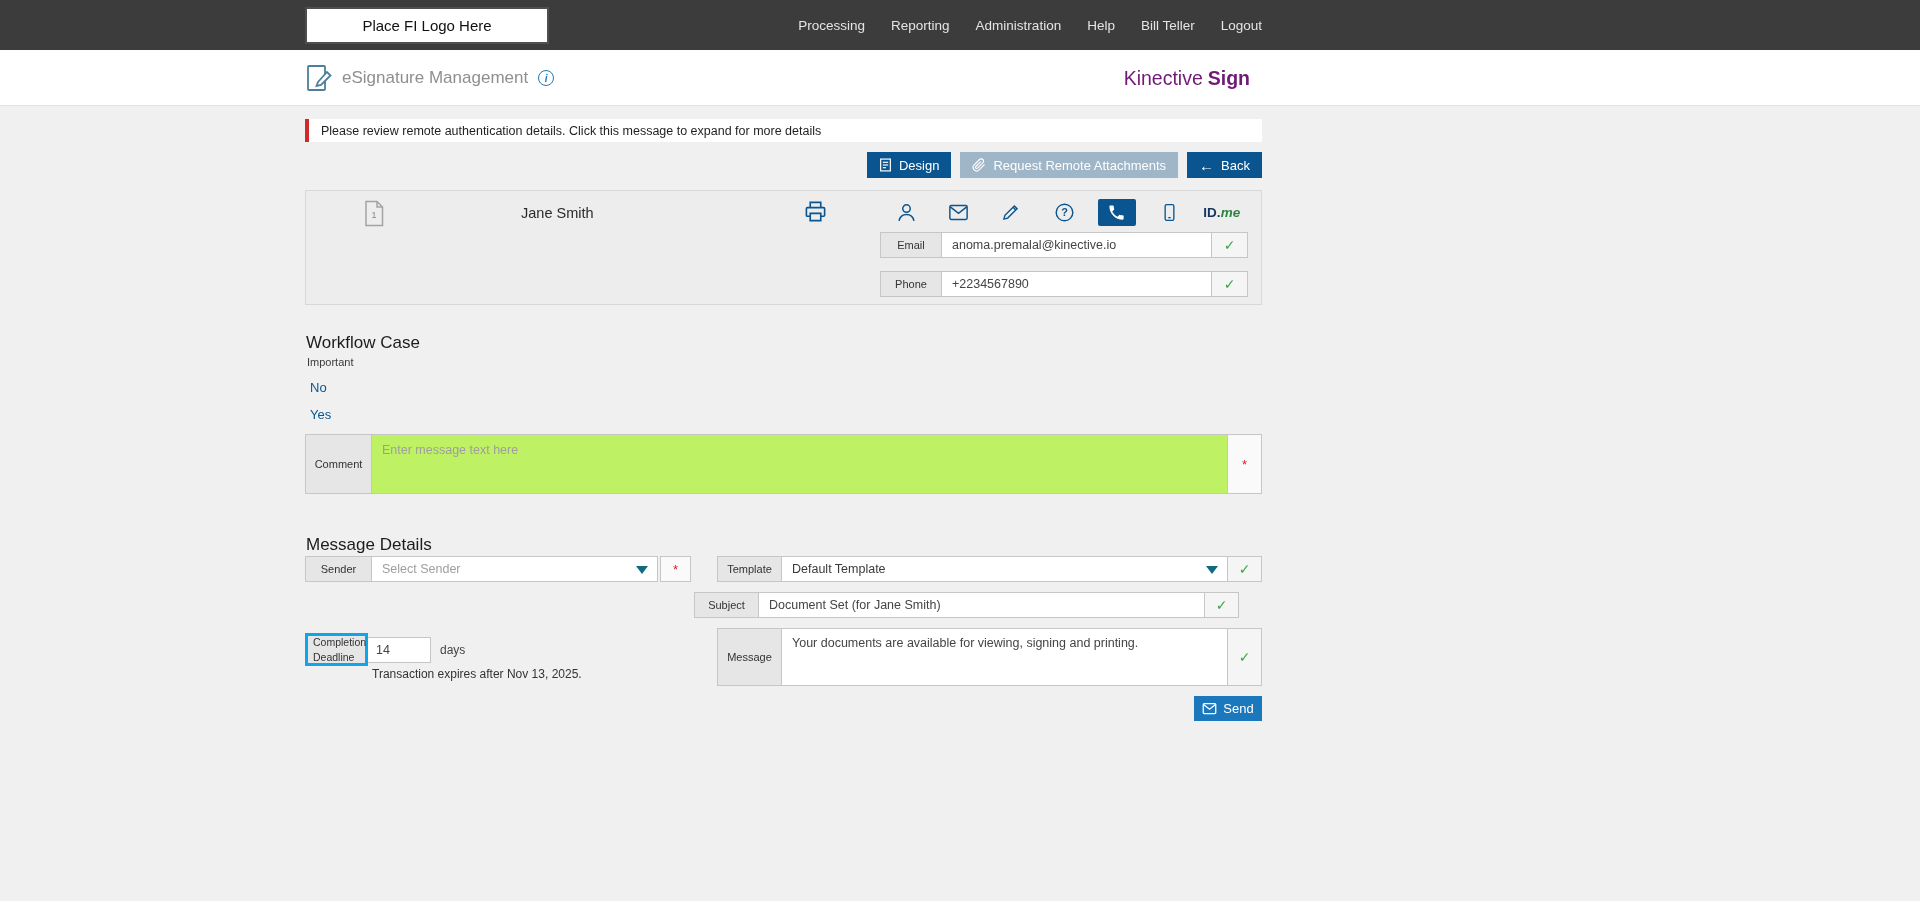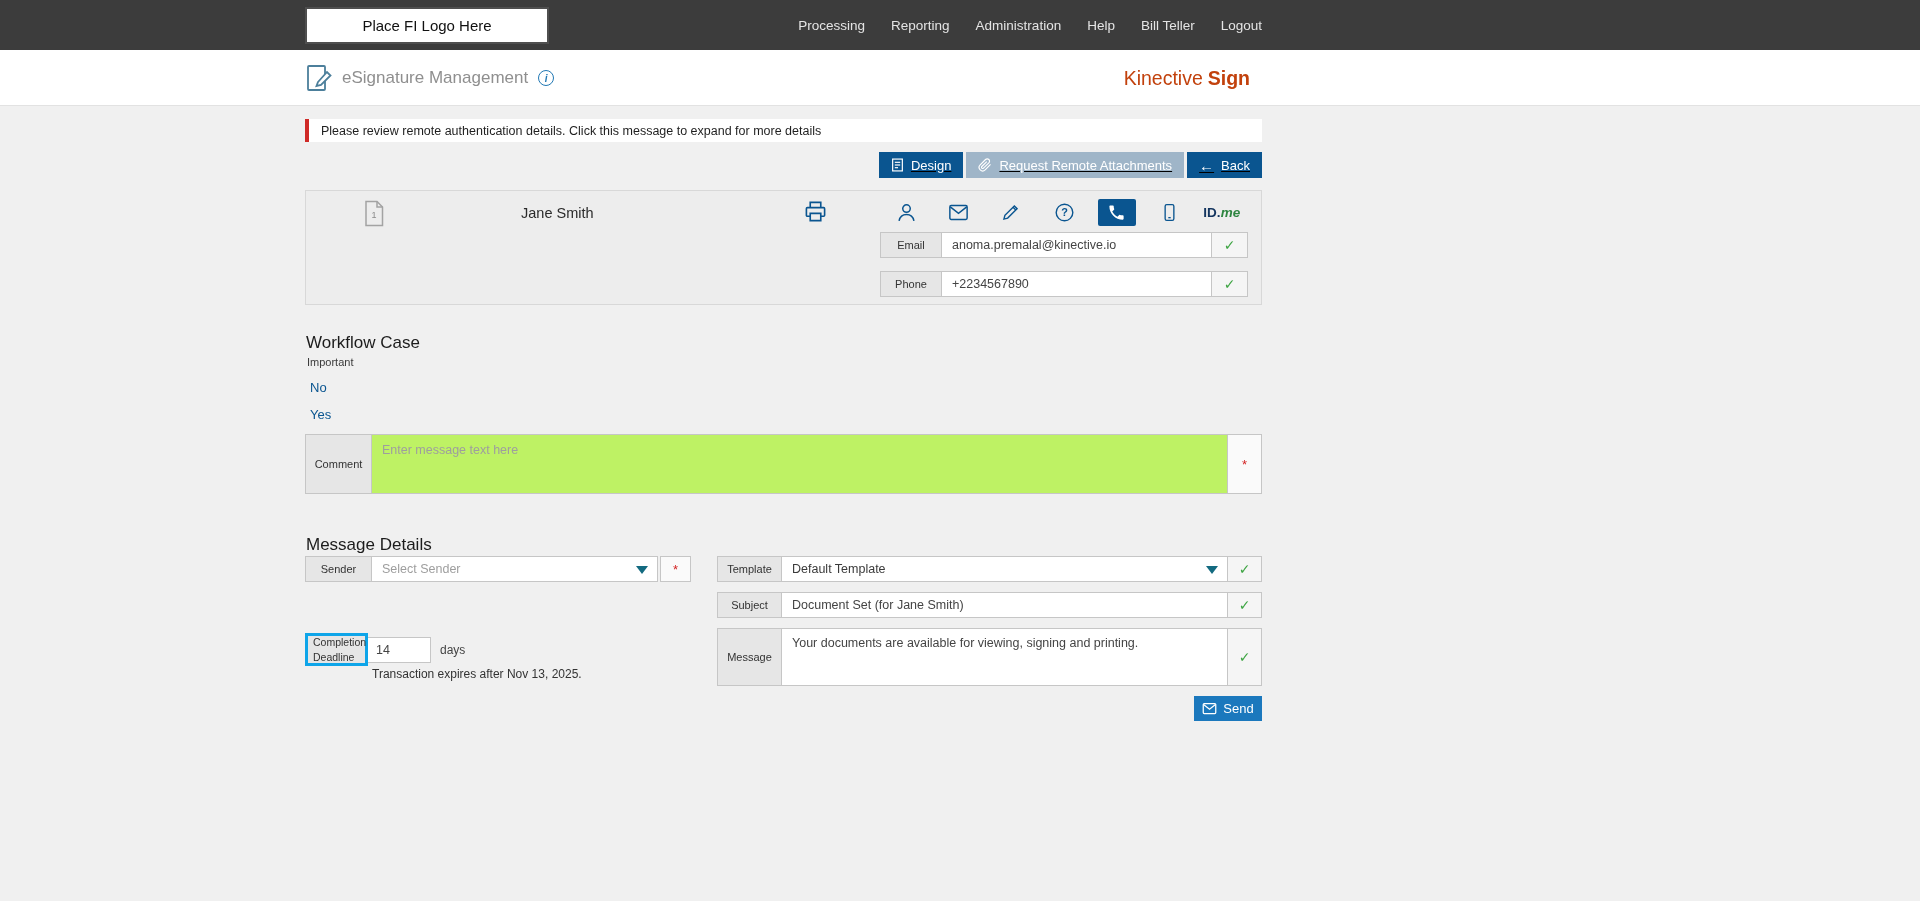--- a/index.html
+++ b/index.html
@@ -10,30 +10,30 @@
   .topbar{position:absolute;top:0;left:0;width:100%;height:50px;background:#3c3c3c;}
   .logo-box{position:absolute;left:305px;top:7px;width:244px;height:37px;background:#fff;border:2px solid #4f4f4f;display:flex;align-items:center;justify-content:center;font-size:15px;color:#111;box-sizing:border-box;}
   .topnav{position:absolute;top:0;right:658px;height:50px;display:flex;align-items:center;gap:26px;}
   .topnav a{color:#e4e4e4;font-size:13.5px;text-decoration:none;cursor:pointer;white-space:nowrap;}
 
   
   .header{position:absolute;top:50px;left:0;width:100%;height:56px;background:#fff;border-bottom:1px solid #e2e2e2;box-sizing:border-box;}
   .header-left{position:absolute;left:306px;top:0;height:56px;display:flex;align-items:center;gap:10px;}
   .page-title{font-size:17px;color:#8f8f8f;}
   .info-badge{width:16px;height:16px;border:1.5px solid #2178b4;border-radius:50%;color:#2178b4;font-size:10px;display:flex;align-items:center;justify-content:center;cursor:pointer;font-style:italic;font-weight:bold;box-sizing:border-box;}
-  .brand{position:absolute;right:670px;top:0;height:56px;display:flex;align-items:center;font-size:19.5px;color:#c2410c;gap:5px;}
+  .brand{position:absolute;right:670px;top:0;height:56px;display:flex;align-items:center;font-size:19.5px;color:#701a75;gap:5px;}
   .brand .bold{font-weight:bold;}
 
   
   .content{position:absolute;top:106px;left:0;width:100%;height:795px;background:#f0f0f0;}
   .container{position:absolute;left:305px;top:0;width:957px;height:100%;}
 
   .notif{position:absolute;top:13px;left:0;width:957px;height:23px;background:#fff;border-left:4px solid #cf2a27;display:flex;align-items:center;padding-left:12px;font-size:12.5px;color:#1f1f1f;cursor:pointer;box-sizing:border-box;}
 
-  .toolbar{position:absolute;top:46px;right:0;height:26px;display:flex;gap:3px;text-decoration:underline;}
+  .toolbar{position:absolute;top:46px;right:0;height:26px;display:flex;gap:9px;}
   .btn{display:flex;align-items:center;gap:7px;padding:0 12px;font-size:13px;color:#fff;cursor:pointer;border:none;height:26px;}
   .btn-dark{background:#0a5590;}
   .btn-muted{background:#9fb5c8;}
   .back-arrow{font-size:15px;line-height:1;}
 
   
   .card{position:absolute;top:84px;left:0;width:957px;height:115px;background:#ededed;border:1px solid #d8d8d8;box-sizing:border-box;}
   .doc-icon-wrap{position:absolute;left:56px;top:9px;width:24px;height:27px;cursor:default;}
   .doc-badge{position:absolute;left:0;right:0;top:10px;text-align:center;font-size:9px;color:#8a8a8a;}
   .recipient-name{position:absolute;left:215px;top:14px;font-size:14.5px;color:#2b2b2b;}
@@ -277,21 +277,21 @@
 
       <div class="md-row" style="top:450px;left:412px;">
         <div class="md-label" style="width:65px;">Template</div>
         <div class="combo" style="width:446px;">
           <span class="value-text">Default Template</span>
           <span class="chevron"></span>
         </div>
         <div class="msg-check">✓</div>
       </div>
 
-      <div class="md-row" style="top:486px;left:412px;">
+      <div class="md-row" style="top:486px;left:389px;">
         <div class="md-label" style="width:65px;">Subject</div>
         <input class="cell-input" style="width: 446px;" type="text" value="Document Set (for Jane Smith)">
         <div class="msg-check">✓</div>
       </div>
 
       <div class="msg-row">
         <div class="msg-label">Message</div>
         <textarea class="msg-area" style="">Your documents are available for viewing, signing and printing.</textarea>
         <div class="msg-check">✓</div>
       </div>

